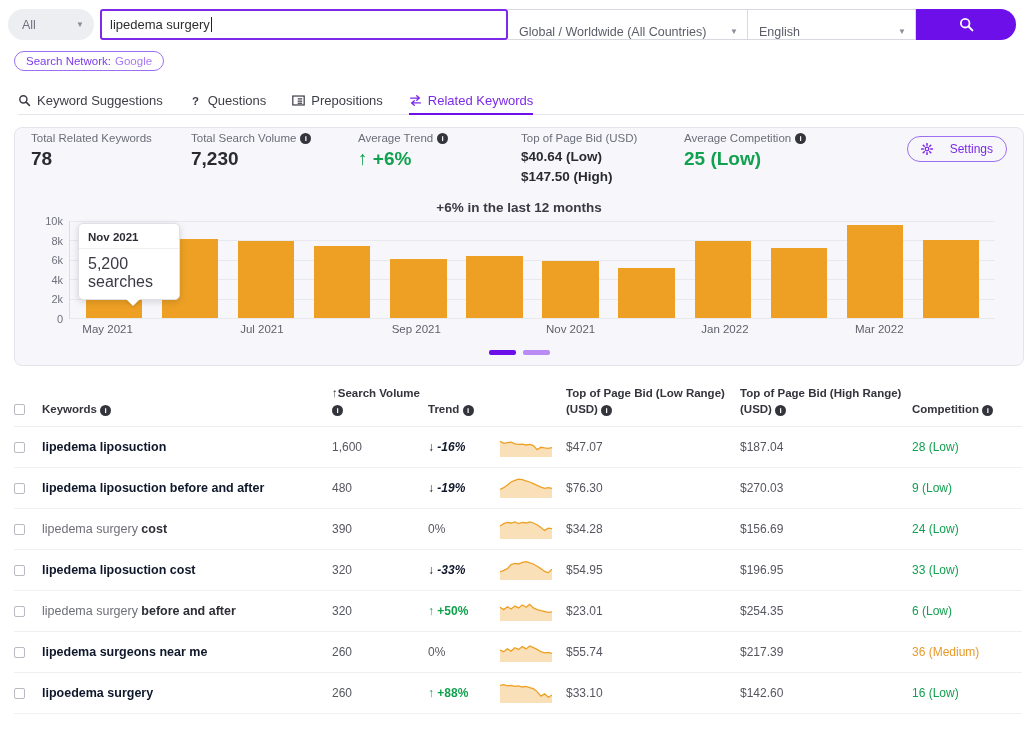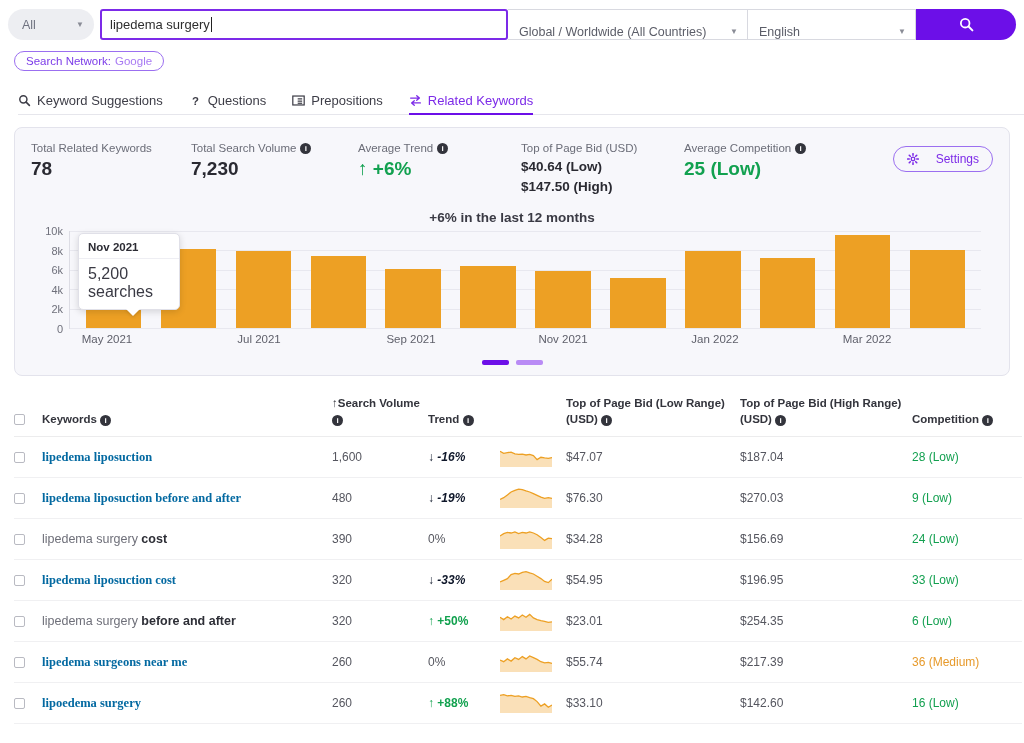--- a/index.html
+++ b/index.html
@@ -73,23 +73,23 @@
   }
   .tab.active { color: #7c2ae8; }
   .tab.active::after {
     content: ""; position: absolute; left: 0; right: 0; bottom: -1px;
     height: 2.5px; background: #6c0fe8;
   }
   .tab svg { width: 13px; height: 13px; flex: none; }
 
   
   .card {
-    margin: 12px 14px 0 14px;
+    margin: 12px 0 0 14px;
     border: 1px solid #e3e3ec; border-radius: 8px;
-    background: #f7f7fb; padding: 14px 16px 10px 16px;
+    background: #f7f7fb; padding: 4px 16px 10px 16px;
     position: relative;
   }
   .stats {
     display: flex; align-items: flex-start; position: relative;
   }
   .stat { flex: none; }
   .stat-label {
     font-size: 11.5px; color: #6b6d78; display: flex;
     align-items: center; gap: 4px; white-space: nowrap;
   }
@@ -188,21 +188,21 @@
     font-size: 12px; color: #55565f; padding: 10px 6px 10px 0;
     border-bottom: 1px solid #f0f0f2; vertical-align: middle;
   }
   .cb {
     width: 11px; height: 11px; border: 1px solid #b9bac2;
     border-radius: 2px; display: inline-block; background: #fff;
     cursor: pointer; vertical-align: middle;
   }
   .kw-text { color: #6e6f79; font-size: 12.5px; line-height: 1.35; }
   .kw-text b { color: #2d2e36; font-weight: bold; }
-  .kw-text.allbold { color: #0369a1; font-weight: bold; font-family: Liberation Serif, serif; }
+  .kw-text.allbold { color: #0f172a; font-weight: bold; }
   .trend-up { color: #11a14e; font-weight: bold; }
   .trend-down { color: #0f172a; font-weight: bold; font-style: italic; }
   .trend-flat { color: #55565f; }
   .comp-low { color: #13a050; }
   .comp-med { color: #e79a2b; }
   .spark { display: block; }
   .col-cb { width: 28px; }
   .col-kw { width: 290px; }
   .col-vol { width: 96px; }
   .col-trend { width: 72px; }

